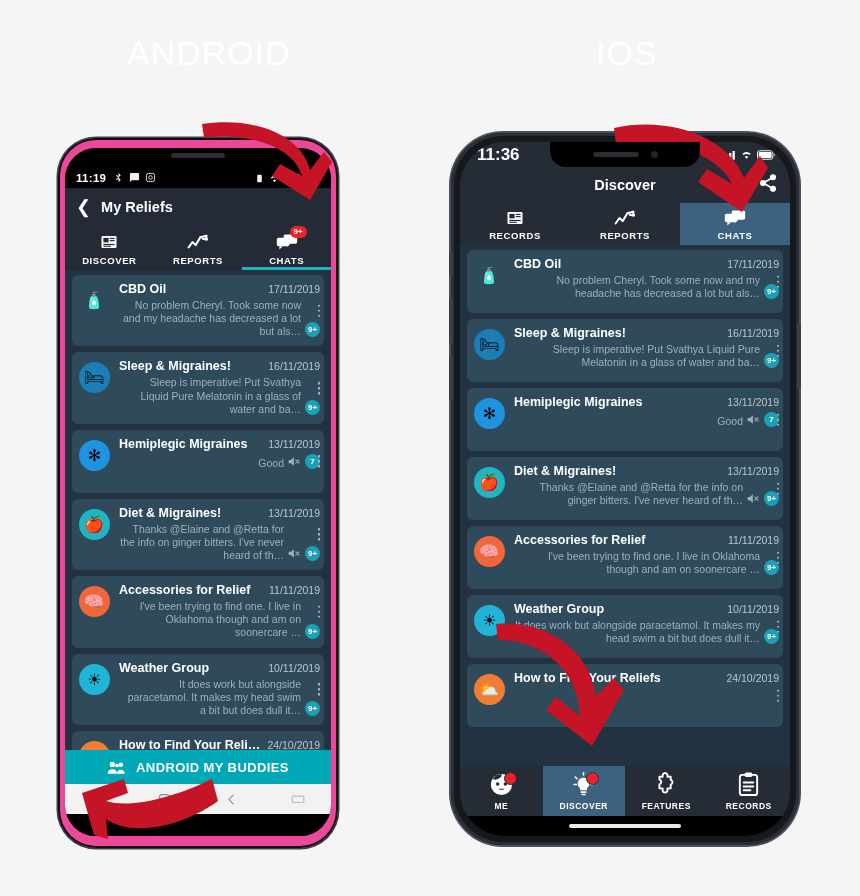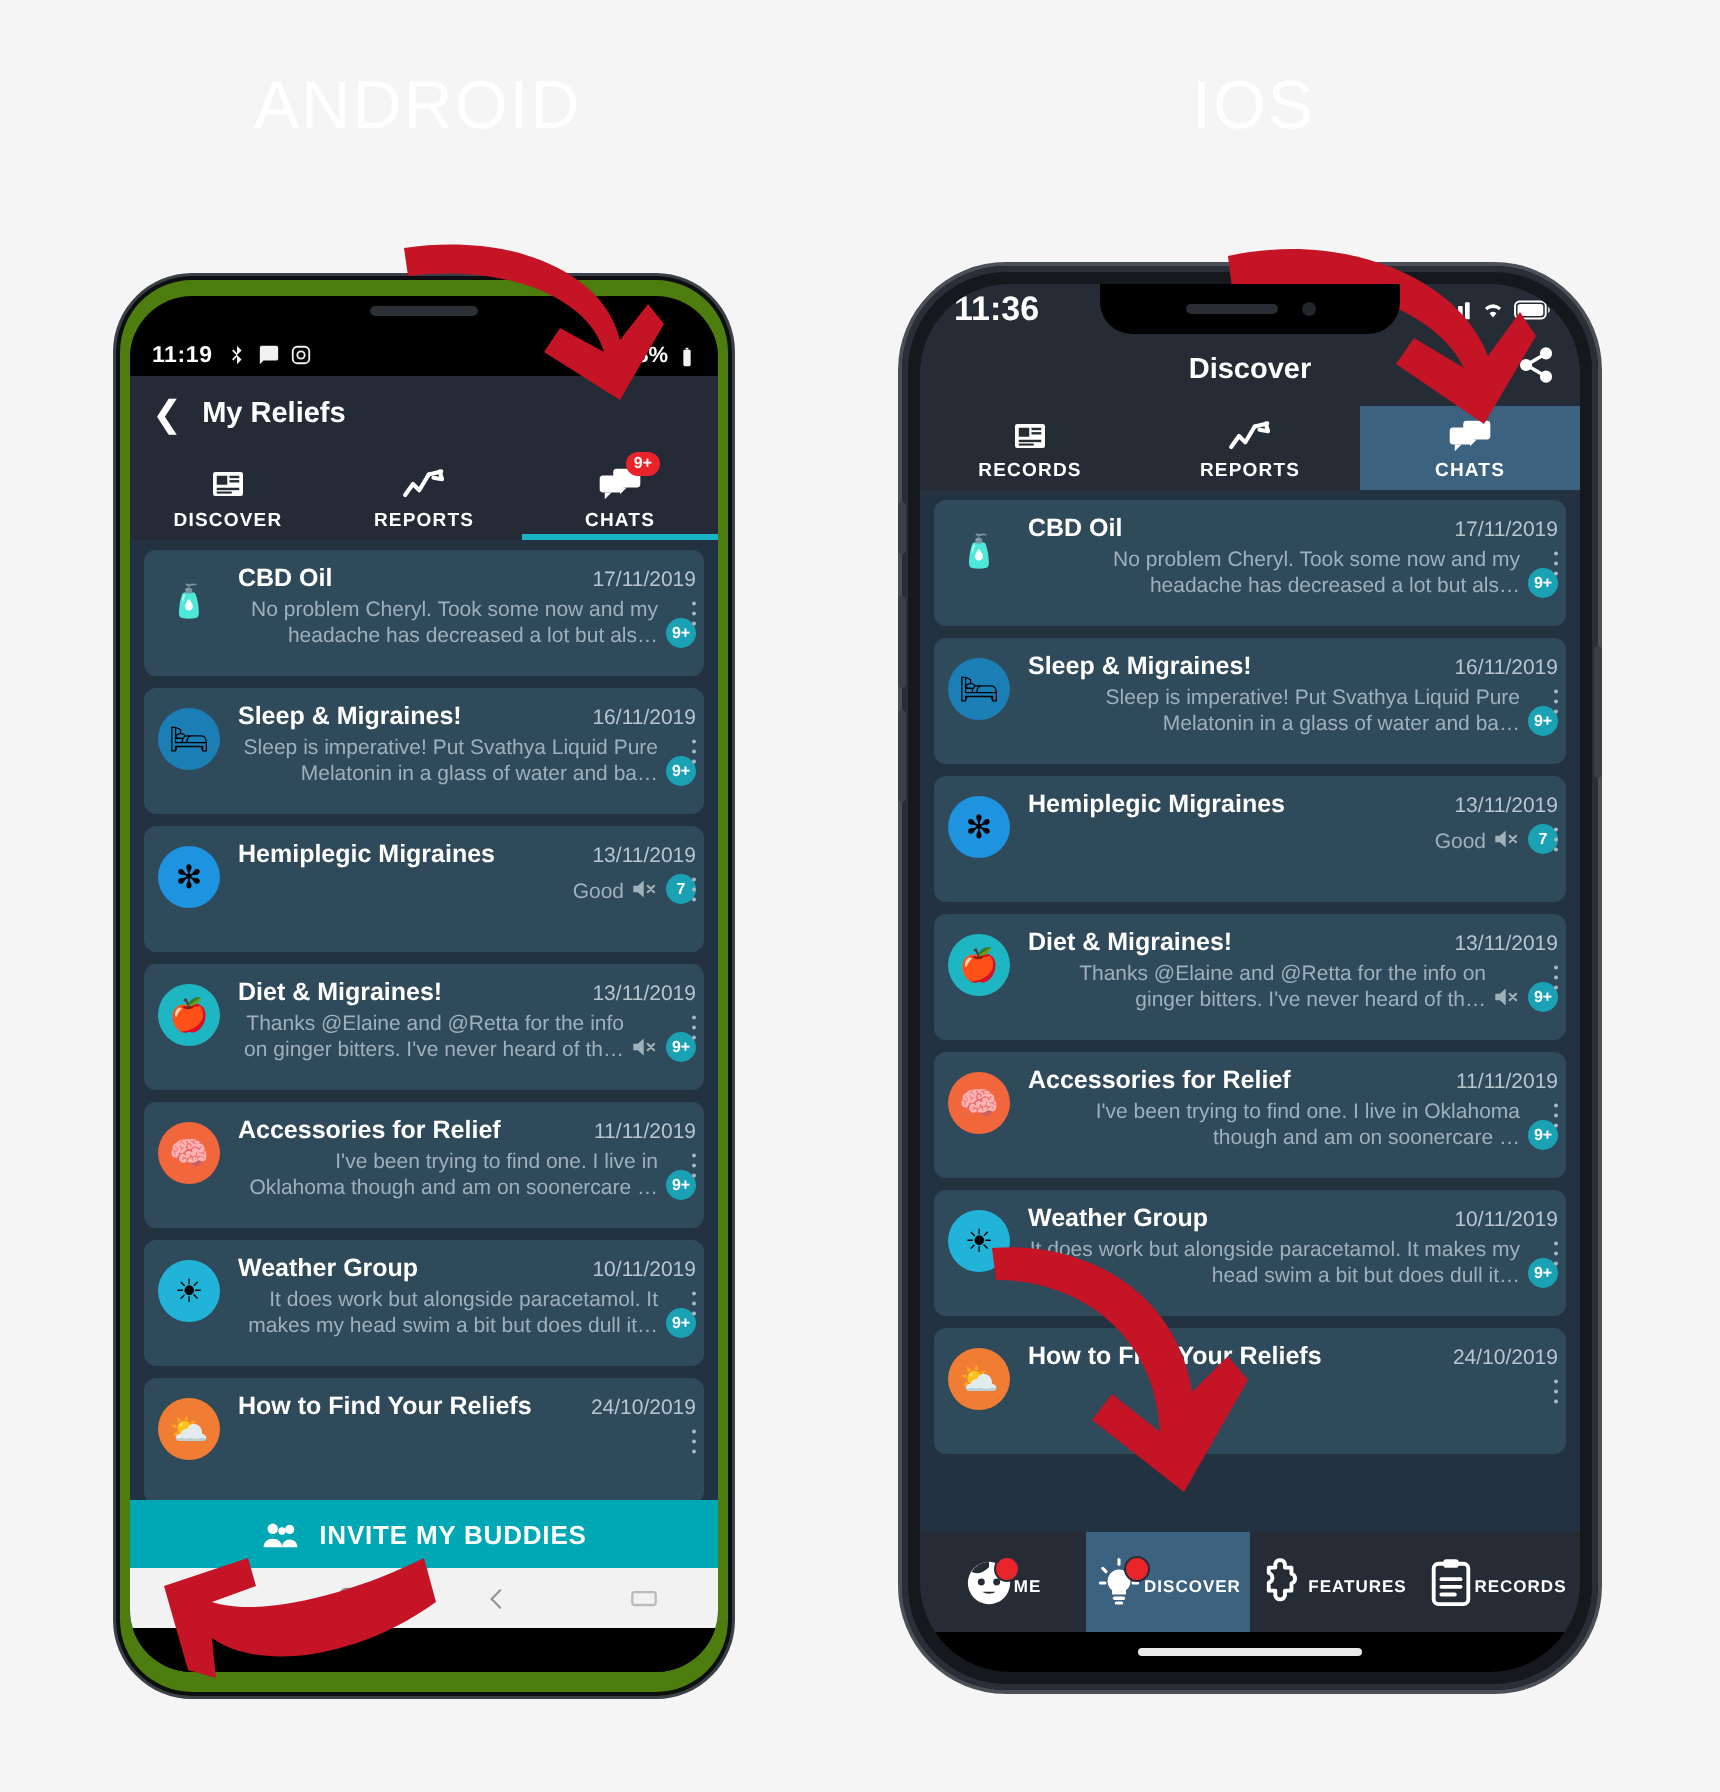--- a/index.html
+++ b/index.html
@@ -22,22 +22,22 @@
     white-space:nowrap;
   }
   #title-android{left:127px;top:34px;}
   #title-ios{left:596px;top:34px;}
 
   
   .phone{position:absolute;}
 
   
   #android-phone{
-    left:58px;top:138px;width:308px;height:710px;
-    background:#4d7c0f;
+    left:58px;top:138px;width:280px;height:710px;
+    background:#ec4899;
     border-radius:38px;
     box-shadow:0 0 0 1.5px #3a3f49, inset 0 0 0 2px #0c0e12;
   }
   #android-phone .inner-bezel{
     position:absolute;left:7px;top:10px;right:7px;bottom:12px;
     background:#000;border-radius:31px;overflow:hidden;
   }
   #android-phone .speaker{
     position:absolute;left:50%;top:5px;transform:translateX(-50%);
     width:54px;height:5px;border-radius:3px;background:#2b2f36;
@@ -170,21 +170,21 @@
     padding-bottom:4px;
   }
   .i-tab.active{background:#3d6280;}
   .i-tab .tlabel{color:#fff;font-size:9.5px;font-weight:700;letter-spacing:.6px;}
   .i-tab .ticon{height:19px;display:flex;align-items:center;justify-content:center;margin-bottom:3px;}
 
   .i-bottombar{
     flex:none;height:50px;background:#262c36;display:flex;align-items:stretch;
   }
   .i-bitem{
-    flex:1;display:flex;flex-direction:row;align-items:center;justify-content:center;
+    flex:1;display:flex;flex-direction:column;align-items:center;justify-content:center;
     position:relative;
   }
   .i-bitem.active{background:#3d6280;}
   .i-bitem .blabel{color:#fff;font-size:8.5px;font-weight:700;letter-spacing:.5px;margin-top:3px;}
   .i-bitem .bicon{position:relative;height:26px;display:flex;align-items:center;justify-content:center;}
   .dot-red{
     position:absolute;right:-3px;top:0;width:11px;height:11px;border-radius:50%;
     background:#e8232a;border:1.5px solid #262c36;
   }
   .home-ind-wrap{flex:none;height:20px;background:#000;display:flex;align-items:center;justify-content:center;}
@@ -437,21 +437,21 @@
           </div>
 
         <div class="invite-bar">
           <svg width="20" height="15" viewBox="0 0 26 18" fill="#fff">
             <circle cx="7" cy="5" r="3.4"></circle>
               <circle cx="18" cy="5.4" r="3"></circle>
               <circle cx="13" cy="6.4" r="2.4"></circle>
             <path d="M1 17c0-3.6 2.8-5.6 6-5.6s6 2 6 5.6z"></path>
               <path d="M13 17c0-3.2 2.4-5 5-5s5 1.8 5 5z"></path>
           </svg>
-          <span>INVITE MY BUDDIES</span>
+          <span>ANDROID MY BUDDIES</span>
         </div>
 
         <div class="a-navbar">
           <svg class="nav-i" width="13" height="13" viewBox="0 0 24 24" fill="#5a5a5a">
               <rect x="4" y="4" width="16" height="16" rx="2"></rect>
             </svg>
           <svg class="nav-i" width="15" height="15" viewBox="0 0 24 24" fill="none" stroke="#5a5a5a" stroke-width="2">
               <rect x="4" y="4" width="16" height="16" rx="4"></rect>
             </svg>
           <svg class="nav-i" width="13" height="13" viewBox="0 0 24 24" fill="none" stroke="#5a5a5a" stroke-width="2" stroke-linecap="round">

